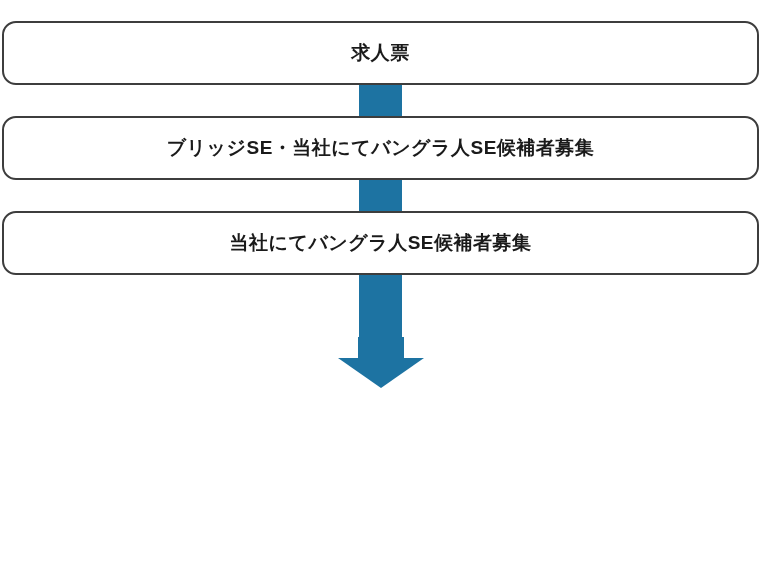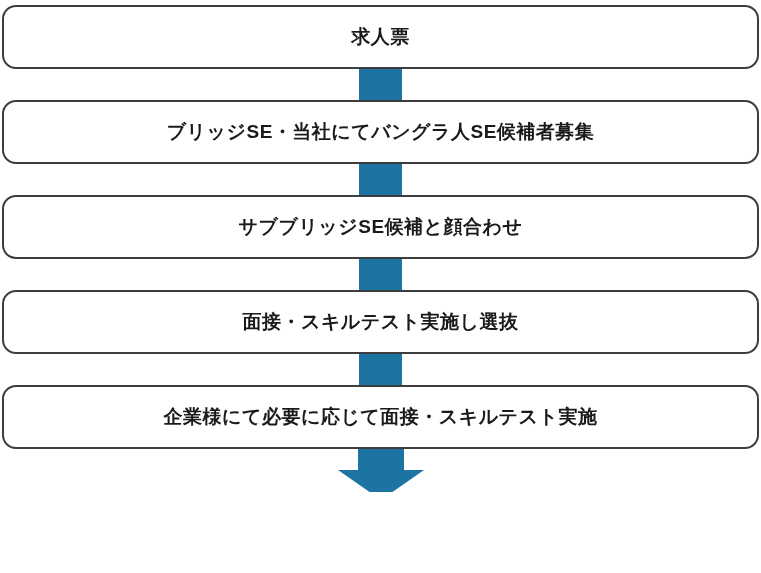--- a/index.html
+++ b/index.html
@@ -9,21 +9,21 @@
   }
   .flowchart {
     position: relative;
     width: 761px;
     height: 492px;
     background: #ffffff;
     display: flex;
     flex-direction: column;
     align-items: center;
     box-sizing: border-box;
-    padding-top: 5px;
+    padding-top: 21px;
     font-family: "Liberation Sans", "DejaVu Sans", sans-serif;
   }
   .flow-box {
     box-sizing: border-box;
     width: 757px;
     height: 64px;
     background: var(--box-fill, #ffffff);
     border: 2px solid var(--box-border, #3d3d3d);
     border-radius: 14px;
     display: flex;
@@ -76,34 +76,28 @@
 
   <div class="connector-bar"></div>
 
   <div class="flow-box">
     <span class="label">ブリッジSE・当社にてバングラ人SE候補者募集</span>
   </div>
 
   <div class="connector-bar"></div>
 
   <div class="flow-box">
-    <span class="label">サブブリッジSE候補と顔合わせ</span>
+    <span class="label">当社にてバングラ人SE候補者募集</span>
   </div>
 
   <div class="connector-bar"></div>
 
-  <div class="flow-box">
-    <span class="label">面接・スキルテスト実施し選抜</span>
-  </div>
 
   <div class="connector-bar"></div>
 
-  <div class="flow-box">
-    <span class="label">企業様にて必要に応じて面接・スキルテスト実施</span>
-  </div>
 
   <div class="connector-arrow">
     <div class="stem"></div>
     <div class="head"></div>
   </div>
 
 
 </div>
 
 </body></html>

